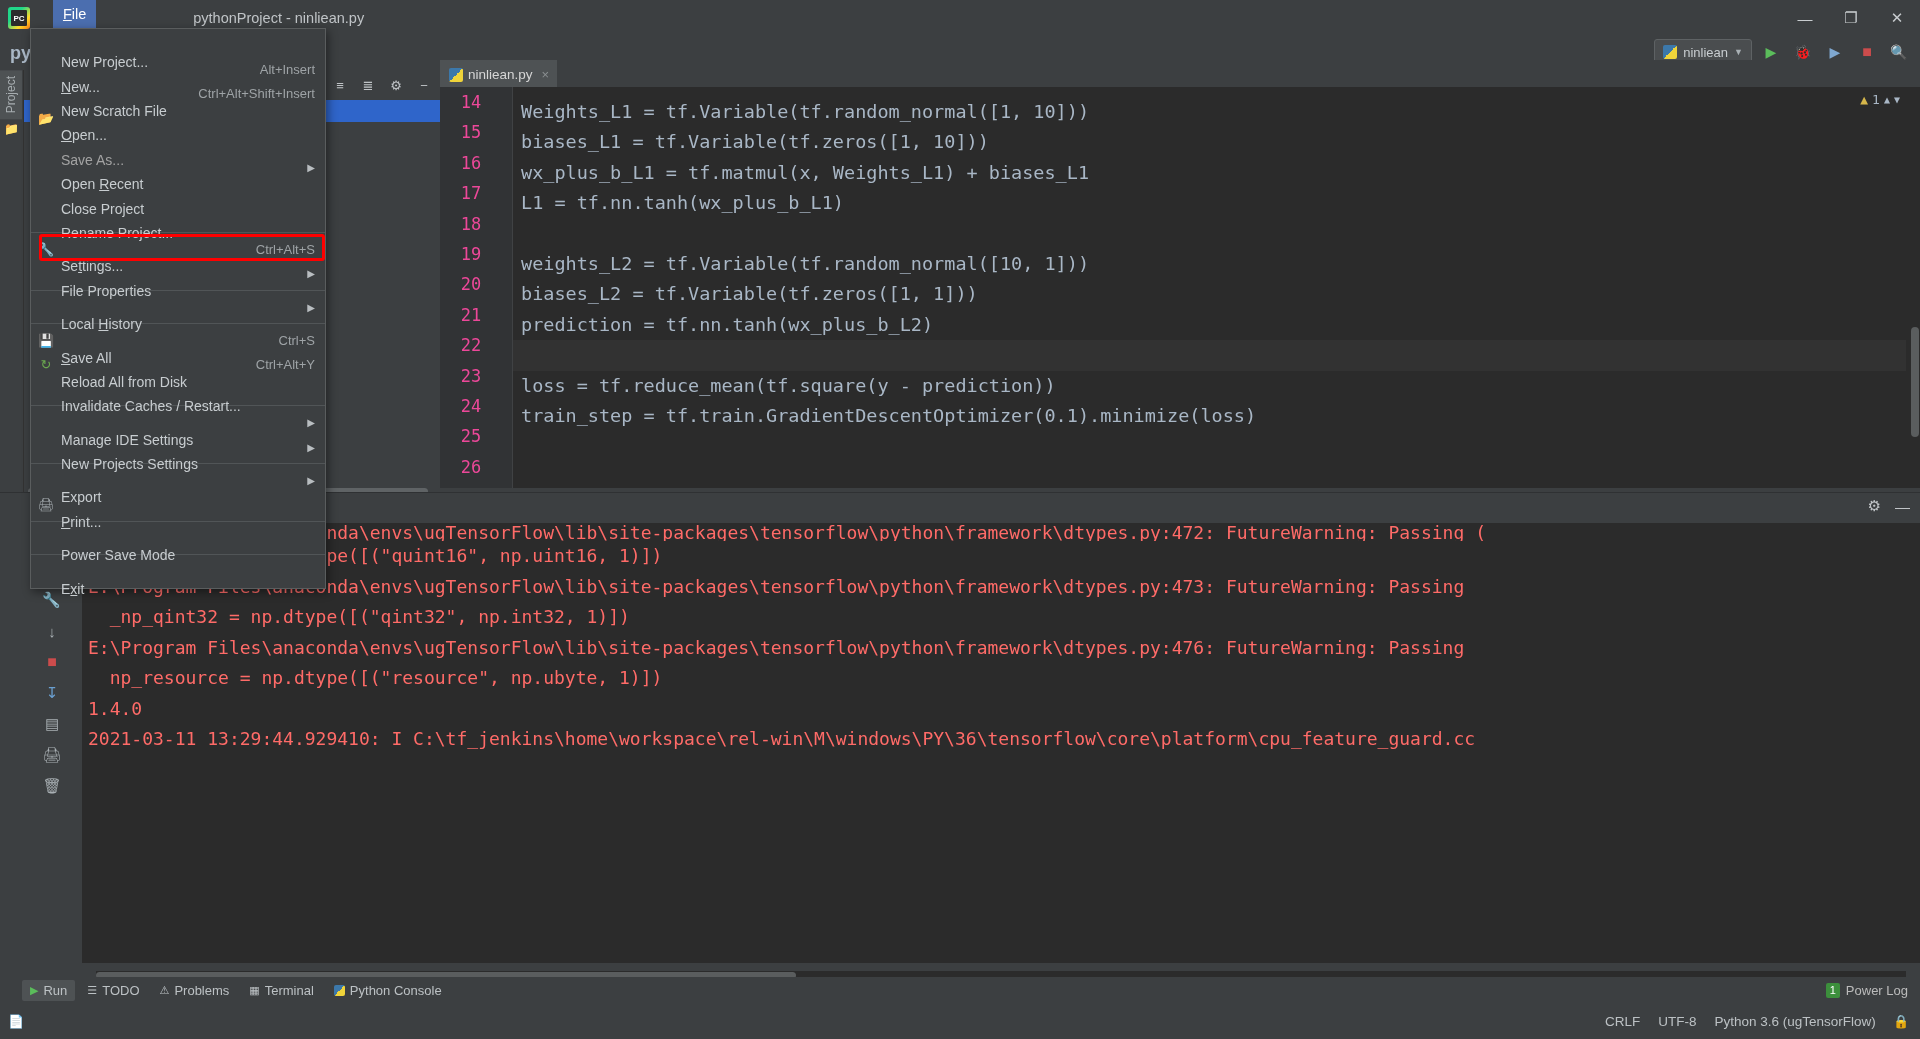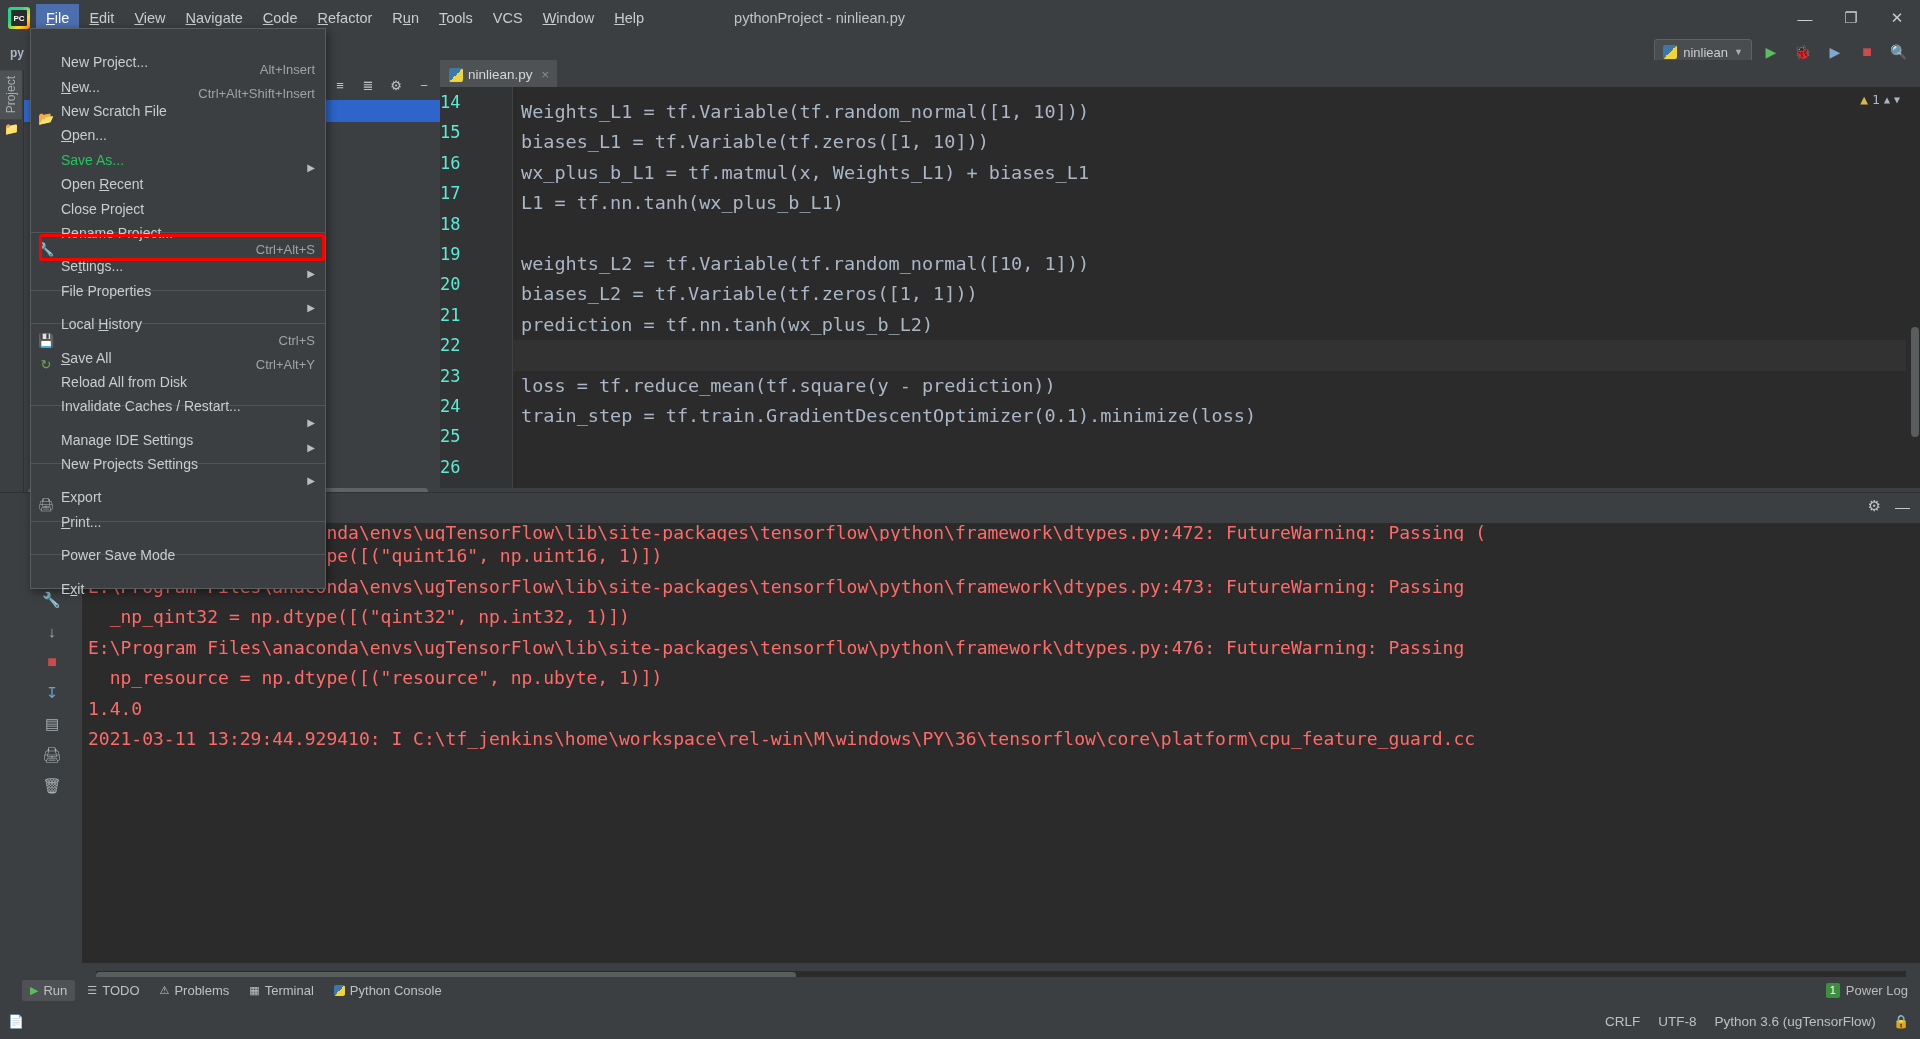--- a/index.html
+++ b/index.html
@@ -25,21 +25,21 @@
     flex: none;
   }
   .ij-logo::after {
     content:""; position:absolute; left:3px; top:3px; right:3px; bottom:3px;
     background:#2b2b2b; border-radius:1px;
   }
   .ij-logo span {
     position: relative; z-index: 2; color:#fff; font-size:8px; font-weight:bold;
     font-family:"Liberation Sans",sans-serif;
   }
-  .menubar { display: flex; align-items: center; height: 36px; }
+  .menubar { display: flex; align-items: center; height: 36px; flex-direction: column; }
   .menubar .mi {
     padding: 0 10px; height: 28px; line-height: 28px; font-size: 14.5px;
     color: #c8cdd0; cursor: default; white-space: nowrap;
   }
   .menubar .mi.active { background: #4b6eaf; color: #ffffff; }
   .menubar .mi u { text-decoration: underline; }
   .win-title {
     margin-left: 80px; font-size: 14.5px; color: #c0c4c7; white-space: nowrap;
   }
   .win-buttons {
@@ -48,21 +48,21 @@
   .win-btn {
     width: 46px; height: 36px; display:flex; align-items:center; justify-content:center;
     color:#c9cdd0; font-size:15px;
   }
 
   
   .toolbar {
     position: absolute; top: 36px; left: 0; width: 1920px; height: 34px;
     background: #3c3f41; display:flex; align-items:center;
   }
-  .crumb { font-size:12px; color:#a9b7c6; margin-left:10px; font-weight:bold;}
+  .crumb { font-size:18px; color:#a9b7c6; margin-left:10px; font-weight:bold;}
   .tbar-right { position:absolute; right: 8px; top:3px; display:flex; align-items:center; gap:6px; }
   .runcfg {
     display:flex; align-items:center; gap:6px; background:#4a4d4f;
     border:1px solid #5e6264; border-radius:3px; height:26px; padding:0 8px; font-size:13px; color:#c8cdd0;
   }
   .py-ico {
     width:14px;height:14px;border-radius:2px; flex:none;
     background: linear-gradient(135deg,#3c78aa 0%,#3c78aa 50%,#f0d43a 50%,#f0d43a 100%);
   }
   .ticon { width:26px;height:26px; display:flex;align-items:center;justify-content:center; font-size:14px; color:#c0c4c7;}
@@ -102,22 +102,22 @@
   .etab .x { color:#8a8f91; font-size:13px; margin-left:4px;}
   .code-area {
     position:relative; height:401px; background:#2b2b2b; overflow:hidden;
     font-family:"DejaVu Sans Mono","Liberation Mono",monospace;
   }
   .gutter {
     position:absolute; left:0; top:0; width:73px; height:100%;
     background:#313335; border-right:1px solid #404244;
   }
   .gln {
-    height:30.4px; line-height:30.4px; text-align:left; padding-right:10px;
-    font-size:17px; color:#5eead4;
+    height:30.4px; line-height:30.4px; text-align:center; padding-right:10px;
+    font-size:17px; color:#ec4899;
   }
   .codecol { position:absolute; left:73px; top:10px; right:0; }
   .cline { height:30.4px; line-height:30.4px; font-size:18.5px; padding-left:8px; white-space:pre; }
   .cline.cur { background:#323232; }
   .tok-def { color:#a9b7c6; }
   .scroll-v {
     position:absolute; right:0; top:0; width:14px; height:100%; background:#2b2b2b;
   }
   .scroll-thumb {
     position:absolute; right:1px; top:240px; width:8px; height:110px;
@@ -144,21 +144,21 @@
     padding: 4px 0; box-shadow: 2px 3px 9px rgba(0,0,0,.45);
   }
   .menu-item {
     height:24.4px; display:flex; align-items:center; font-size:14px; color:#c8cdd0;
     padding-left:0; position:relative;
   }
   .menu-item .mico { width:30px; text-align:center; font-size:13px; color:#a9b0b4; flex:none;}
   .menu-item .mlabel { flex:1; white-space:nowrap;margin-top:34px;}
   .menu-item .mkey { color:#9ea3a6; font-size:13px; padding-right:10px; white-space:nowrap;}
   .menu-item .marrow { color:#b8bdc0; font-size:10px; padding-right:10px;}
-  .menu-item.disabled .mlabel { color:#22c55e; }
+  .menu-item.disabled .mlabel { color:#a3a3a3; }
   .menu-sep { height:1px; background:#515557; margin:4px 0; }
   .menu-item u { text-decoration: underline; }
   .hl-box {
     position:absolute; left:8px; top:-3px; width:286px; height:27px;
     border:3px solid #ff0000; border-radius:3px; pointer-events:none;
   }
 
   
   .runpanel {
     position:absolute; left:0; top:492px; width:1920px; height:492px; background:#3c3f41;

